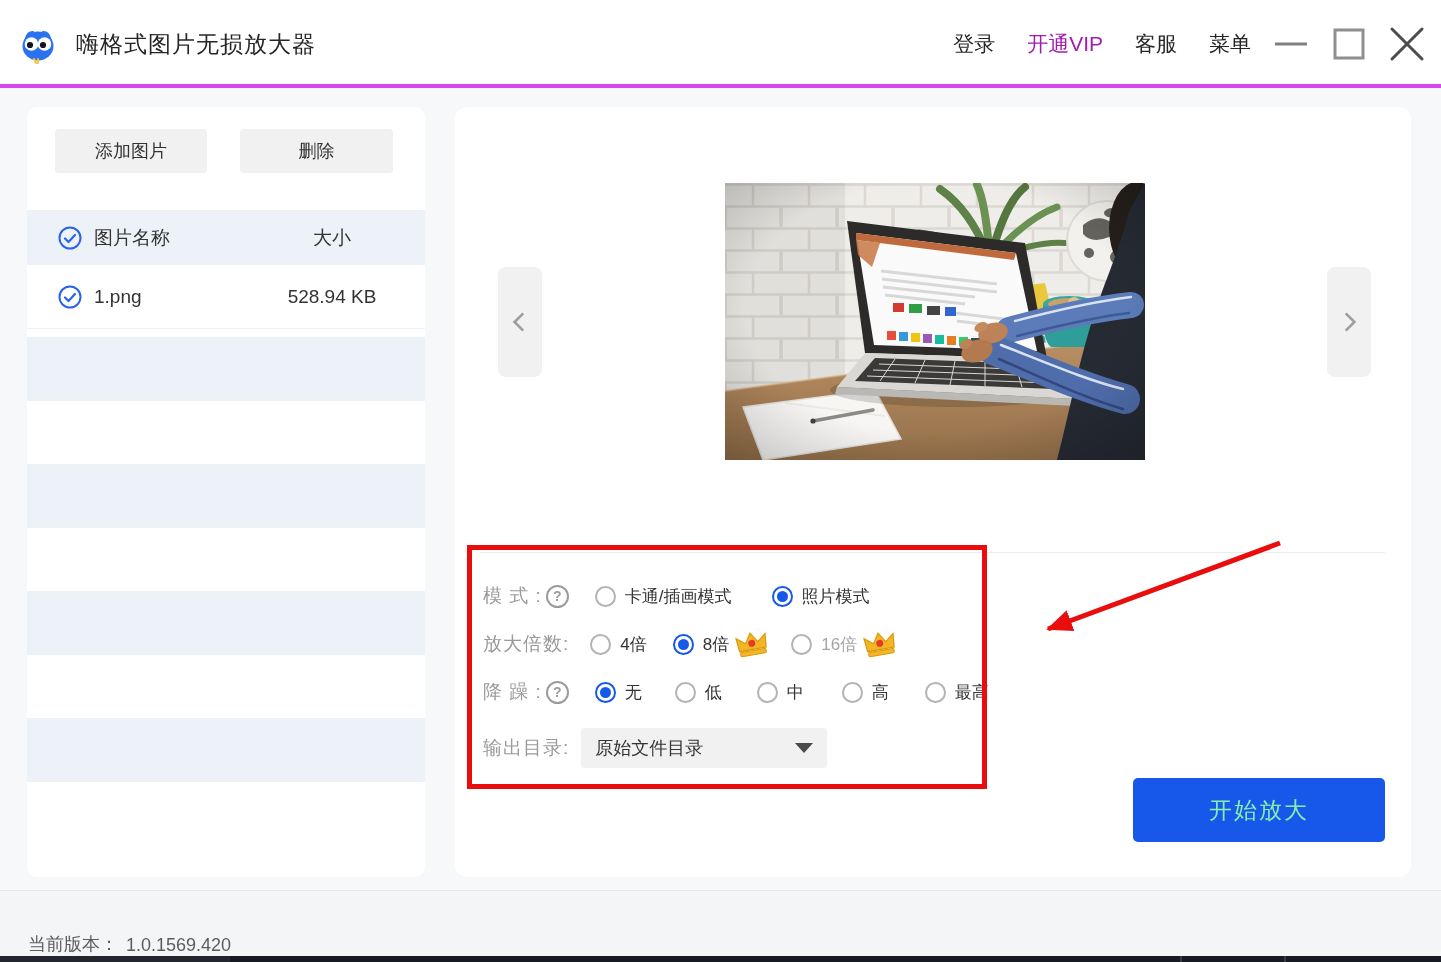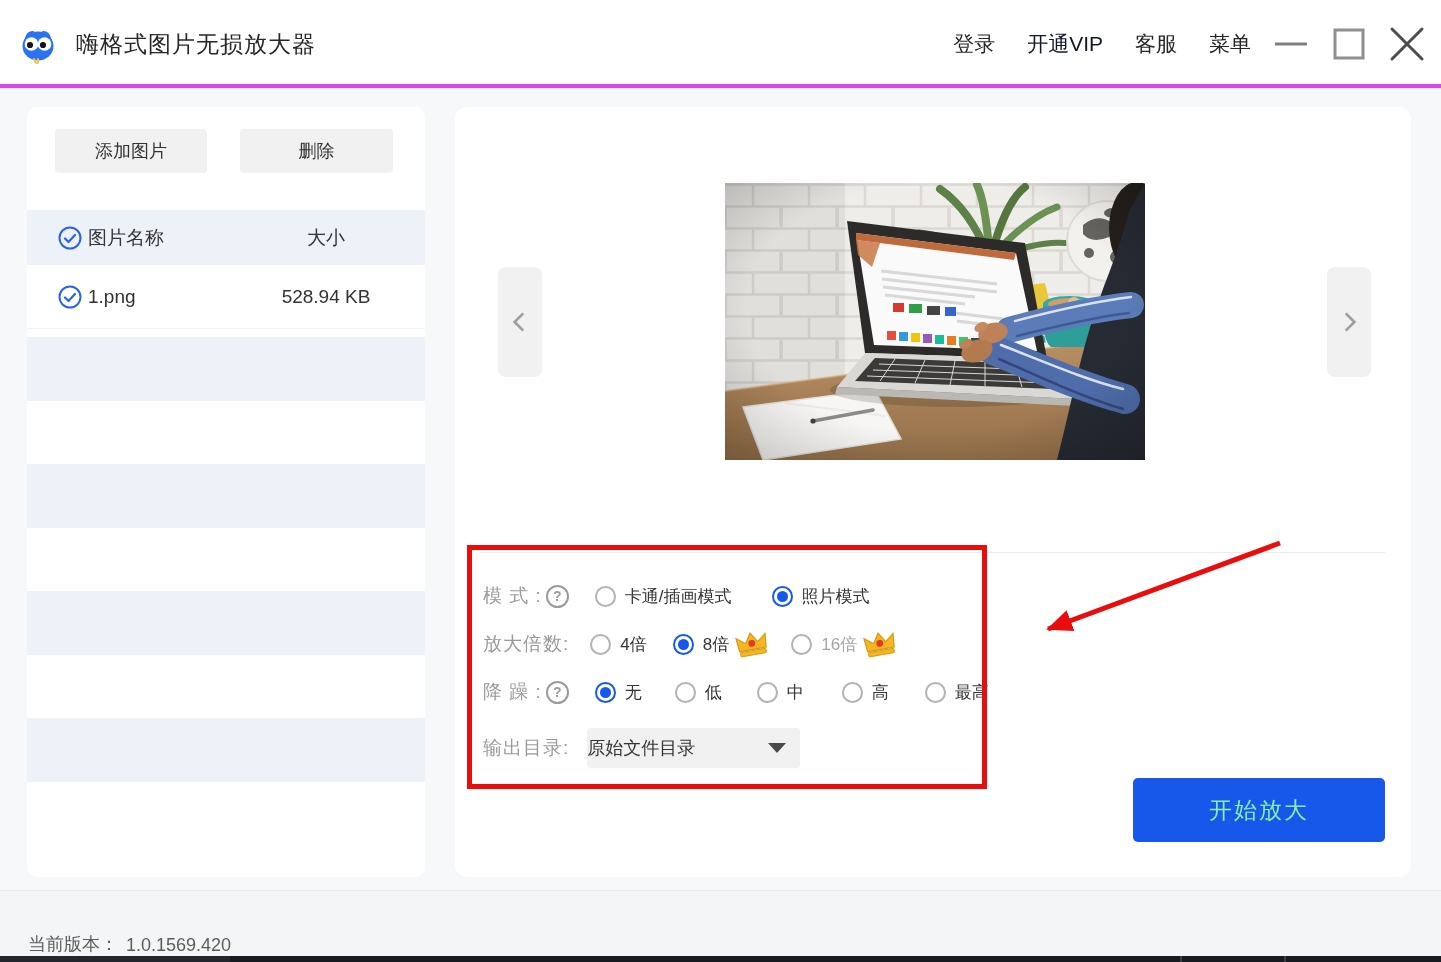--- a/index.html
+++ b/index.html
@@ -6,33 +6,33 @@
   html,body { width:1441px; height:962px; overflow:hidden; }
   body { font-family:"Liberation Sans","DejaVu Sans",sans-serif; background:#f7f8f9; }
   .app { position:relative; width:1441px; height:962px; background:#f7f8f9; }
 
   
   .titlebar { position:absolute; left:0; top:0; width:1441px; height:88px; background:#ffffff; border-bottom:4px solid #d946ef; }
   .logo { position:absolute; left:18px; top:24px; width:40px; height:40px; }
   .app-title { position:absolute; left:76px; top:0; height:88px; display:flex; align-items:center; font-size:23px; color:#262626; letter-spacing:1px; font-weight:500; }
   .top-nav { position:absolute; right:190px; top:0; height:88px; display:flex; align-items:center; gap:32px; font-size:21px; color:#262626; }
   .top-nav span { cursor:pointer; }
-  .nav-vip { color:#0f172a; }
+  .nav-vip { color:#a21caf; }
   .win-controls { position:absolute; right:16px; top:0; height:88px; display:flex; align-items:center; gap:22px; }
   .win-btn { width:36px; height:36px; display:flex; align-items:center; justify-content:center; cursor:pointer; }
 
   
   .left-card { position:absolute; left:27px; top:107px; width:398px; height:770px; background:#ffffff; border-radius:10px; overflow:hidden; }
   .panel-btn { position:absolute; top:22px; height:44px; background:#f1f1f2; border:none; border-radius:4px; font-size:18px; color:#333; font-family:inherit; cursor:pointer; }
   .btn-add { left:28px; width:152px; }
   .btn-del { left:213px; width:153px; }
   .table-header { position:absolute; left:0; top:103px; width:398px; height:55px; background:#edf1f8; display:flex; align-items:center; font-size:19px; color:#333; }
   .file-row { position:absolute; left:0; top:158px; width:398px; height:64px; background:#fff; display:flex; align-items:center; font-size:19px; color:#333; border-bottom:1px solid #f0f2f6; cursor:pointer; }
   .check-ic { margin-left:31px; width:24px; height:24px; flex:0 0 24px; cursor:pointer; }
-  .col-name { margin-left:6px; width:150px; }
+  .col-name { margin-left:12px; width:150px; }
   .col-size { margin-left:8px; width:160px; text-align:center; }
   .empty-rows { position:absolute; left:0; top:230px; width:398px; }
   .list-row { height:63.5px; }
   .list-row:nth-child(odd) { background:#edf1f8; }
 
   
   .main-card { position:absolute; left:455px; top:107px; width:956px; height:770px; background:#ffffff; border-radius:12px; }
   .photo { position:absolute; left:270px; top:76px; width:420px; height:277px; }
   .nav-arrow { position:absolute; top:160px; width:44px; height:110px; background:#f1f1f2; border:none; border-radius:8px; display:flex; align-items:center; justify-content:center; cursor:pointer; }
   .arrow-left { left:43px; }
@@ -45,21 +45,21 @@
   .row-denoise { top:570px; }
   .row-output  { top:619px; height:44px; }
   .set-label { font-size:19px; color:#9a9a9a; letter-spacing:1px; }
   .help-ic { width:23px; height:23px; border:2px solid #9b9b9b; border-radius:50%; color:#9b9b9b; font-size:14px; font-weight:bold; display:inline-flex; align-items:center; justify-content:center; margin-left:4px; cursor:pointer; }
   .radio { width:21px; height:21px; border:2px solid #b3b3b3; border-radius:50%; background:#fff; display:inline-flex; align-items:center; justify-content:center; flex:0 0 21px; cursor:pointer; }
   .radio.on { border-color:#1659e8; }
   .radio.on::after { content:''; width:11px; height:11px; border-radius:50%; background:#1659e8; }
   .opt-label { font-size:17px; color:#333; margin-left:9px; cursor:pointer; }
   .opt-label.dim { color:#a5a5a5; }
   .crown { width:34px; height:27px; margin-left:6px; transform:rotate(-10deg); }
-  .select-box { margin-left:18px; width:213px; height:40px; background:#f1f1f2; border-radius:3px; display:flex; align-items:center; font-size:18px; color:#333; padding:0 0; position:relative; cursor:pointer; }
+  .select-box { margin-left:12px; width:246px; height:40px; background:#f1f1f2; border-radius:3px; display:flex; align-items:center; font-size:18px; color:#333; padding:0 14px; position:relative; cursor:pointer; }
   .select-caret { position:absolute; right:14px; width:0; height:0; border-left:9px solid transparent; border-right:9px solid transparent; border-top:10px solid #4a4a4a; }
 
   .red-box { position:absolute; left:12px; top:438px; width:520px; height:244px; border:5px solid #e90d0d; pointer-events:none; }
   .red-arrow { position:absolute; left:565px; top:424px; width:280px; height:118px; pointer-events:none; }
 
   .start-btn { position:absolute; left:678px; top:671px; width:252px; height:64px; background:#1757e9; color:#86efac; border:none; border-radius:5px; font-size:23px; font-family:inherit; letter-spacing:2px; cursor:pointer; }
 
   
   .footer { position:absolute; left:0; top:890px; width:1441px; height:66px; background:#f4f5f6; border-top:1px solid #e7e8ea; display:flex; align-items:flex-end; font-size:18px; color:#5c5c5c; padding-left:28px; }
   .taskbar-strip { position:absolute; left:0; top:956px; width:1441px; height:6px; background:#171a20; }

